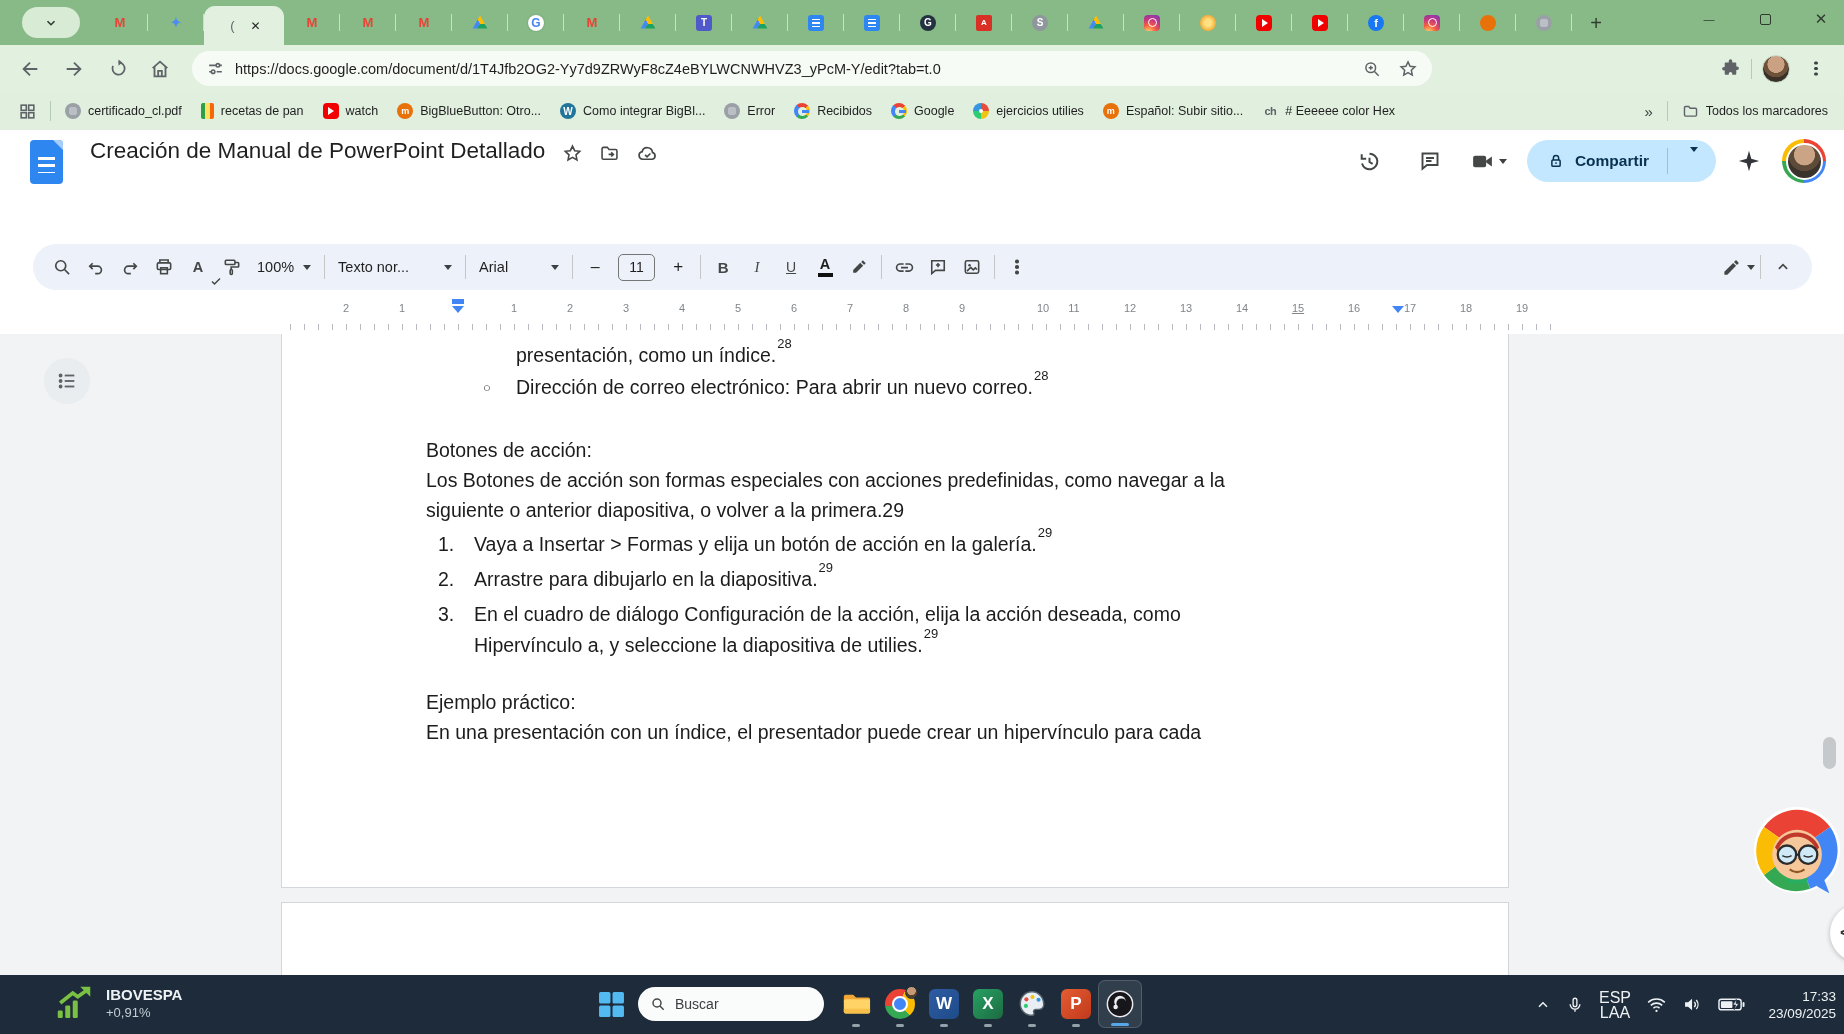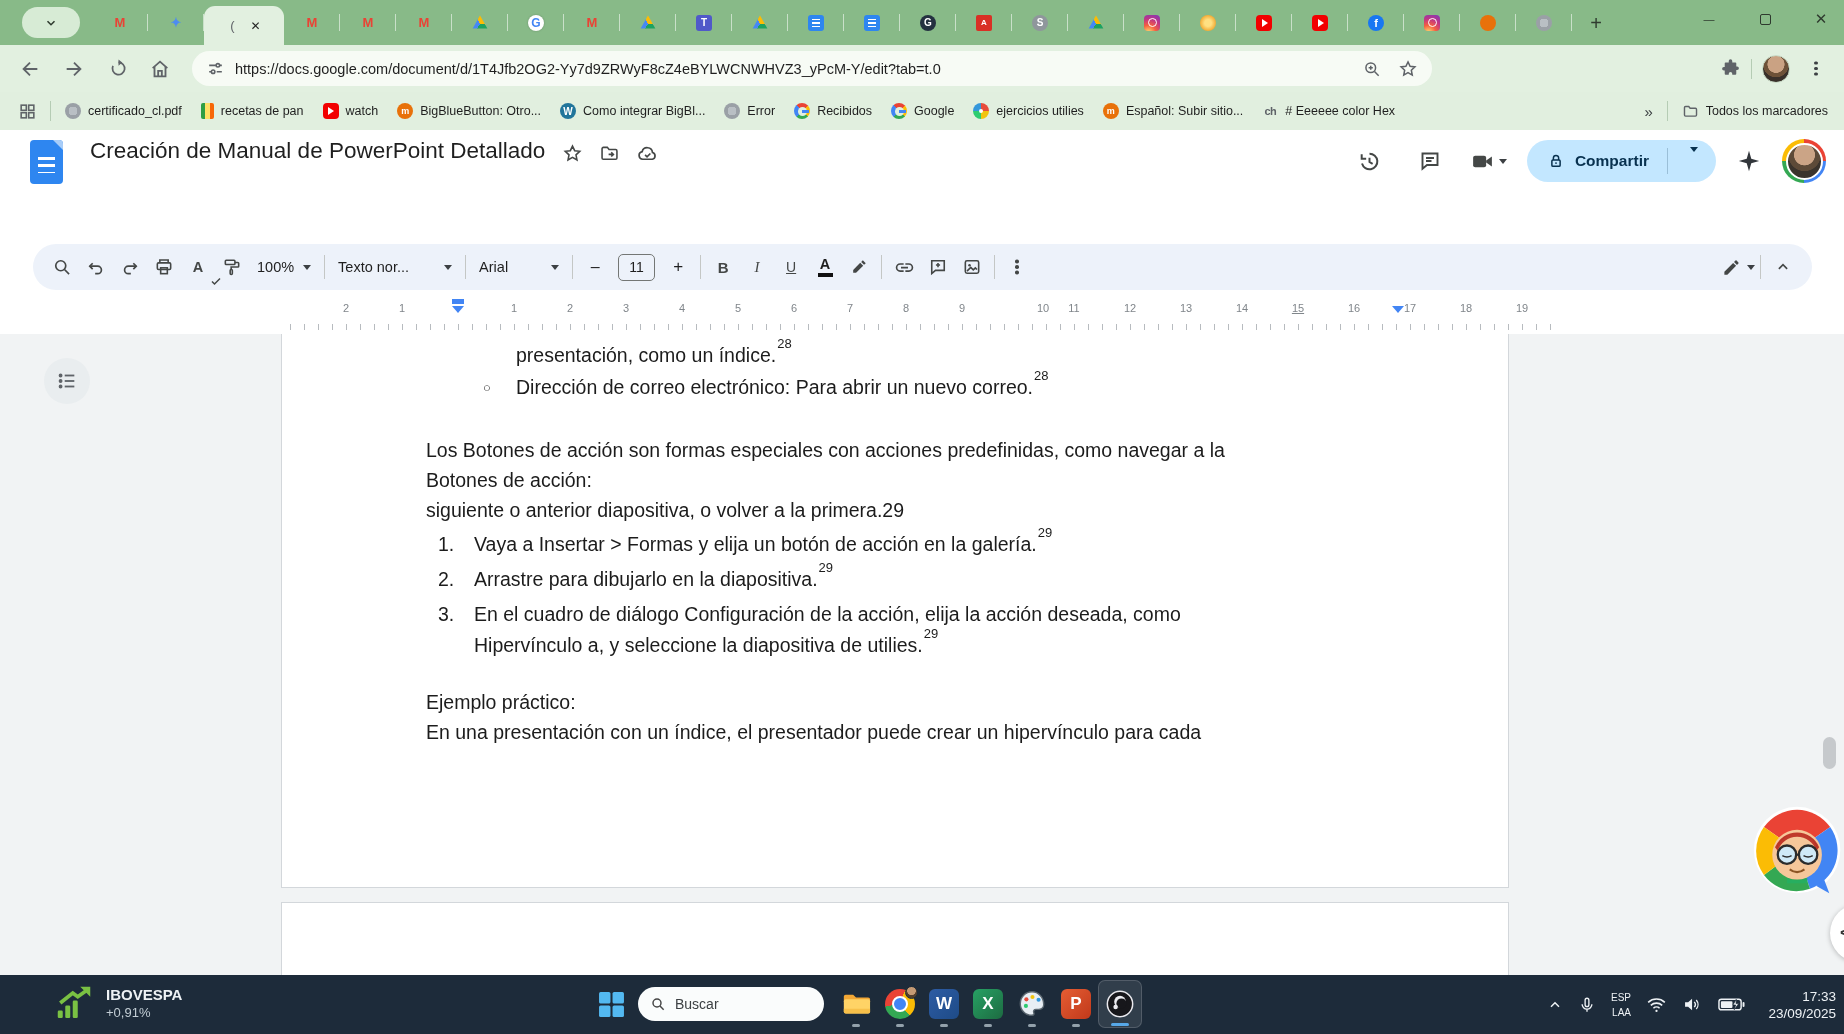--- a/index.html
+++ b/index.html
@@ -153,21 +153,21 @@
 .appbtn.active{background:rgba(255,255,255,.09);border:1px solid rgba(255,255,255,.16);border-radius:7px}
 .appbtn.active .dash{width:18px;background:#57a8e8}
 .ap{width:30px;height:30px;border-radius:6px;display:flex;align-items:center;justify-content:center;color:#fff;font-size:17px;font-weight:700}
 .ap-word{background:linear-gradient(135deg,#2d5ca4,#1e4b87)}
 .ap-excel{background:linear-gradient(135deg,#27a164,#1d6b41)}
 .ap-ppt{background:linear-gradient(135deg,#e55d33,#c0391b)}
 .ap-chrome{border-radius:50%;background:conic-gradient(from 140deg,#34a853 0 120deg,#ea4335 120deg 240deg,#fbbc05 240deg 360deg);position:relative}
 .ap-chrome::after{content:"";width:12px;height:12px;border-radius:50%;background:#4285f4;border:2.5px solid #fff}
 .chrome-badge{position:absolute;right:-3px;top:-3px;width:13px;height:13px;border-radius:50%;background:radial-gradient(circle at 50% 35%,#c59a74 0 45%,#54402e 50%);border:1px solid #1d2b3a;z-index:2}
 #tray{position:absolute;right:8px;top:0;height:59px;display:flex;align-items:center;gap:15px}
-#langbox{font-size:10px;line-height:15px;text-align:right}
+#langbox{font-size:16px;line-height:15px;text-align:center}
 #clockbox{font-size:13.5px;line-height:17px;text-align:right;min-width:76px}
 </style>
 </head>
 <body>
 
 <div id="screen">
 
   <div id="tabbar">
     <div id="tabsearch">
       <svg width="14" height="14" viewBox="0 0 24 24" fill="none" stroke="#2e3a2e" stroke-width="2.6">
@@ -681,22 +681,22 @@
         </svg>
     </div>
     <div id="page1">
       <div id="doctext">
           <div class="d-subcont"><span>presentación, como un índice.</span><sup>28</sup></div>
           <div class="d-subrow">
             <span class="bullet">○</span>
             <div><span>Dirección de correo electrónico: Para abrir un nuevo correo.</span><sup>28</sup></div>
           </div>
           <div class="d-para">
+            <div class="dline"><span>Botones de acción:</span></div>
             <div class="dline"><span>Los Botones de acción son formas especiales con acciones predefinidas, como navegar a la</span></div>
-            <div class="dline"><span>Botones de acción:</span></div>
             <div class="dline"><span>siguiente o anterior diapositiva, o volver a la primera.29</span></div>
           </div>
           <div class="d-item">
             <span class="num">1.</span>
             <div class="itext">
               <div class="dline"><span>Vaya a Insertar &gt; Formas y elija un botón de acción en la galería.</span><sup>29</sup></div>
             </div>
           </div>
           <div class="d-item">
             <span class="num">2.</span>

